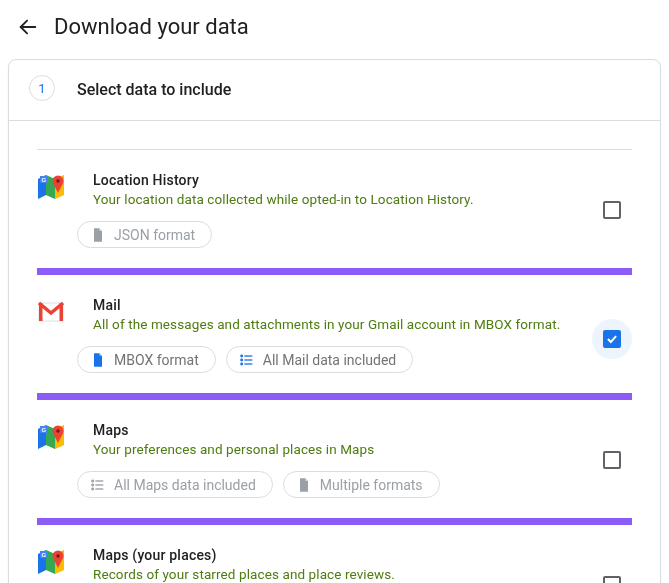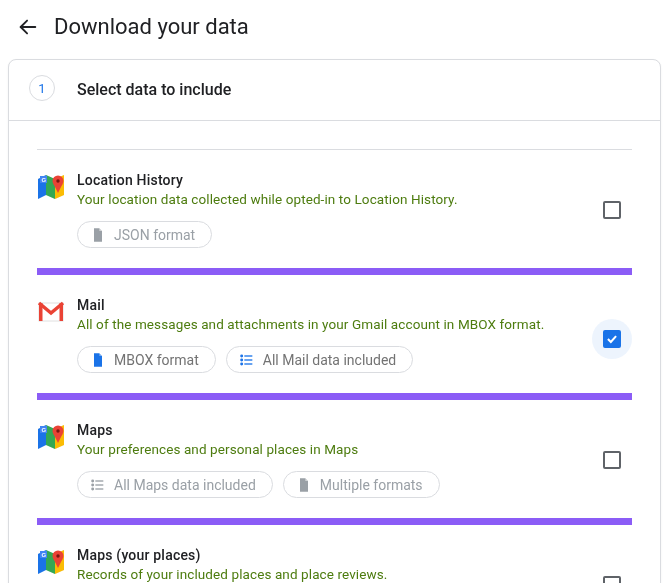--- a/index.html
+++ b/index.html
@@ -72,20 +72,21 @@
     position: relative;
     border-top: 7px solid #8b5cf6;
   }
   .product-row.first {
     border-top: 1px solid #dadce0;
     margin-top: 28px;
   }
   .row-body {
     display: flex;
     align-items: flex-start;
+    gap: 16px;
   }
   .product-icon {
     width: 28px;
     height: 28px;
     flex-shrink: 0;
     margin-right: 12px;
     margin-top: 1px;
   }
   .product-text {
     flex: 1;
@@ -328,21 +329,21 @@
             <polygon points="18,6 27,2 27,22 18,26" fill="#fbbc04"></polygon>
             <rect x="3" y="3" width="7" height="7" fill="#4285f4"></rect>
             <text x="4.5" y="9" font-size="6" fill="#fff" font-family="Arial" font-weight="700">G</text>
             <circle cx="21" cy="8" r="5.5" fill="#ea4335"></circle>
             <circle cx="21" cy="8" r="1.7" fill="#7a1511"></circle>
             <path d="M16.5 11 L21 20 L25.5 11 Z" fill="#ea4335"></path>
           </svg>
         </div>
         <div class="product-text">
           <div class="product-title">Maps (your places)</div>
-          <div class="product-desc">Records of your included places and place reviews.</div>
+          <div class="product-desc">Records of your starred places and place reviews.</div>
         </div>
       </div>
       <div class="checkbox-wrap checkbox-mapsplaces">
         <div class="checkbox">
           
         </div>
       </div>
     </div>
 
   </div>

